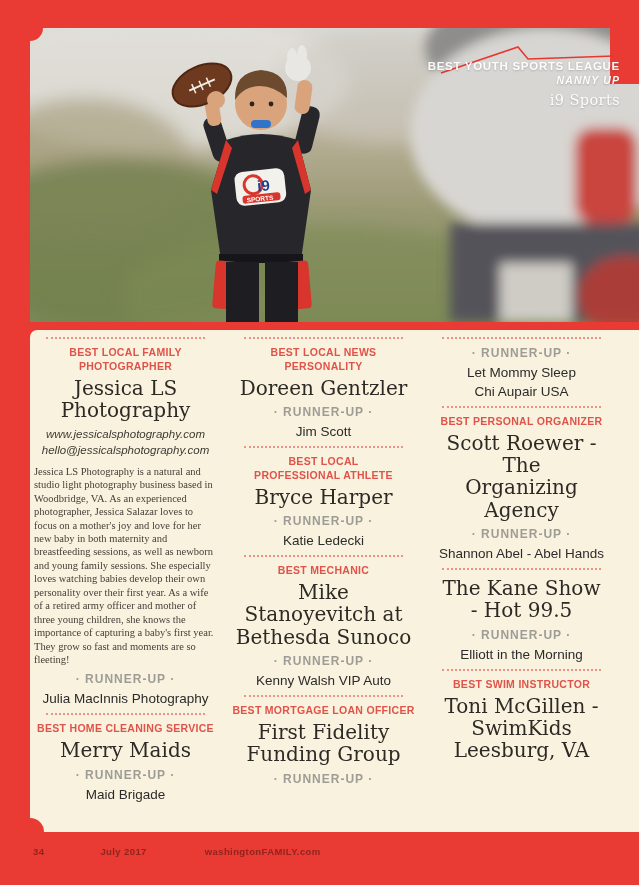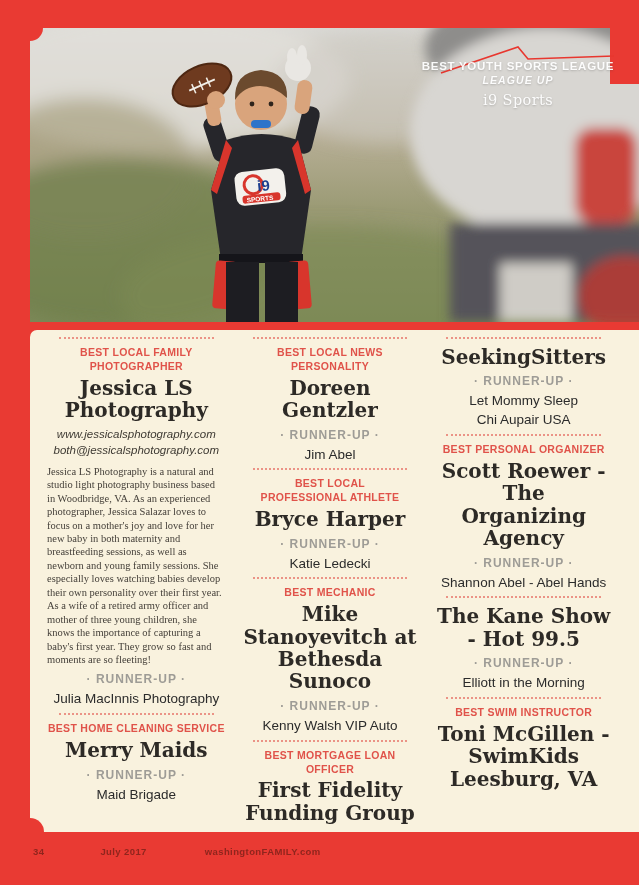--- a/index.html
+++ b/index.html
@@ -17,53 +17,53 @@
     overflow:hidden;background:#b3aa8e;
   }
   .photo svg{display:block;}
   .red-tab{
     position:absolute;left:610px;top:0;width:29px;height:84px;
     background:#e93a33;
   }
   .arrow-svg{position:absolute;left:438px;top:38px;}
   .callout{
     position:absolute;left:416px;top:60px;width:204px;
-    text-align:center;color:rgba(255,255,255,.95);
+    text-align:right;color:rgba(255,255,255,.95);
     text-shadow:0 1px 2px rgba(60,60,60,.25);
   }
   .callout-cat{font-weight:bold;font-size:11.5px;letter-spacing:.7px;}
   .callout-award{font-weight:bold;font-style:italic;font-size:10.5px;letter-spacing:1.1px;margin-top:2px;}
   .callout-name{font-family:"DejaVu Serif",serif;font-size:14.5px;margin-top:6px;letter-spacing:.4px;}
 
   
   .notch-photo{
     position:absolute;left:30px;top:28px;width:13px;height:13px;
     background:#e93a33;border-radius:0 0 100% 0;
   }
   .notch-panel{
     position:absolute;left:30px;top:818px;width:14px;height:14px;
     background:#e93a33;border-radius:0 100% 0 0;
   }
 
   
   .panel{
     position:absolute;left:30px;top:330px;width:609px;height:502px;
     background:#f9f2de;border-radius:7px 0 0 0;
-    box-sizing:border-box;padding:7px 26px 0 17px;
+    box-sizing:border-box;padding:7px 26px 0 4px;
     display:grid;grid-template-columns:1fr 1fr 1fr;column-gap:15px;
     overflow:hidden;
   }
   .entry{text-align:center;margin-bottom:4px;}
   .divider{border-top:2px dotted #eb9386;margin:0 12px 7px 12px;height:0;}
   .category{
     color:#e0534a;font-weight:bold;font-size:10.5px;letter-spacing:.3px;
     line-height:1.32;white-space:pre-line;margin-bottom:3px;
   }
   .winner{
-    font-family:"DejaVu Serif",serif;font-weight:bold;font-size:20px;
+    font-family:"DejaVu Serif",serif;font-weight:normal;font-size:20px;
     color:#2d2a26;line-height:1.12;white-space:pre-line;margin:3px 0 4px 0;text-align:center;
   }
   .url{font-style:italic;font-size:11.5px;color:#3e3a33;line-height:1.45;}
   .desc{
     font-family:"Liberation Serif",serif;font-size:10.5px;color:#45403a;
     line-height:1.28;text-align:left;margin-top:6px;
   }
   .ru-label{
     color:#9e9c96;font-weight:bold;font-size:12px;letter-spacing:1px;
     margin-top:6px;margin-bottom:4px;
@@ -167,58 +167,58 @@
   </div>
 
   <div class="red-tab"></div>
 
   <svg class="arrow-svg" width="180" height="46">
     <polyline points="3,35 80,9 90,21 176,18" fill="none" stroke="#e8372f" stroke-width="1.6"></polyline>
   </svg>
 
   <div class="callout">
     <div class="callout-cat">BEST YOUTH SPORTS LEAGUE</div>
-    <div class="callout-award">LEAGUE UP</div>
+    <div class="callout-award">NANNY UP</div>
     <div class="callout-name">i9 Sports</div>
   </div>
 
   <div class="notch-photo"></div>
 
   <div class="panel">
 
     <div class="col">
       <div class="entry">
         <div class="divider"></div>
         <div class="category">BEST LOCAL FAMILY
 PHOTOGRAPHER</div>
         <div class="winner">Jessica LS
 Photography</div>
         <div class="url">www.jessicalsphotography.com</div>
-        <div class="url">both@jessicalsphotography.com</div>
+        <div class="url">hello@jessicalsphotography.com</div>
         <div class="desc">Jessica LS Photography is a natural and studio light photography business based in Woodbridge, VA. As an experienced photographer, Jessica Salazar loves to focus on a mother's joy and love for her new baby in both maternity and breastfeeding sessions, as well as newborn and young family sessions. She especially loves watching babies develop their own personality over their first year. As a wife of a retired army officer and mother of three young children, she knows the importance of capturing a baby's first year. They grow so fast and moments are so fleeting!</div>
         <div class="ru-label">· RUNNER-UP ·</div>
         <div class="ru-name">Julia MacInnis Photography</div>
       </div>
       <div class="entry">
         <div class="divider"></div>
         <div class="category">BEST HOME CLEANING SERVICE</div>
         <div class="winner">Merry Maids</div>
         <div class="ru-label">· RUNNER-UP ·</div>
         <div class="ru-name">Maid Brigade</div>
       </div>
     </div>
 
     <div class="col">
       <div class="entry">
         <div class="divider"></div>
         <div class="category">BEST LOCAL NEWS
 PERSONALITY</div>
         <div class="winner">Doreen Gentzler</div>
         <div class="ru-label">· RUNNER-UP ·</div>
-        <div class="ru-name">Jim Abel</div>
+        <div class="ru-name">Jim Scott</div>
       </div>
       <div class="entry">
         <div class="divider"></div>
         <div class="category">BEST LOCAL
 PROFESSIONAL ATHLETE</div>
         <div class="winner">Bryce Harper</div>
         <div class="ru-label">· RUNNER-UP ·</div>
         <div class="ru-name">Katie Ledecki</div>
       </div>
       <div class="entry">
@@ -235,21 +235,20 @@
         <div class="winner">First Fidelity
 Funding Group</div>
         <div class="ru-label">· RUNNER-UP ·</div>
 
       </div>
     </div>
 
     <div class="col">
       <div class="entry">
         <div class="divider"></div>
-        <div class="winner">SeekingSitters</div>
         <div class="ru-label">· RUNNER-UP ·</div>
         <div class="ru-name">Let Mommy Sleep</div>
         <div class="ru-name">Chi Aupair USA</div>
       </div>
       <div class="entry">
         <div class="divider"></div>
         <div class="category">BEST PERSONAL ORGANIZER</div>
         <div class="winner">Scott Roewer - The
 Organizing Agency</div>
         <div class="ru-label">· RUNNER-UP ·</div>

